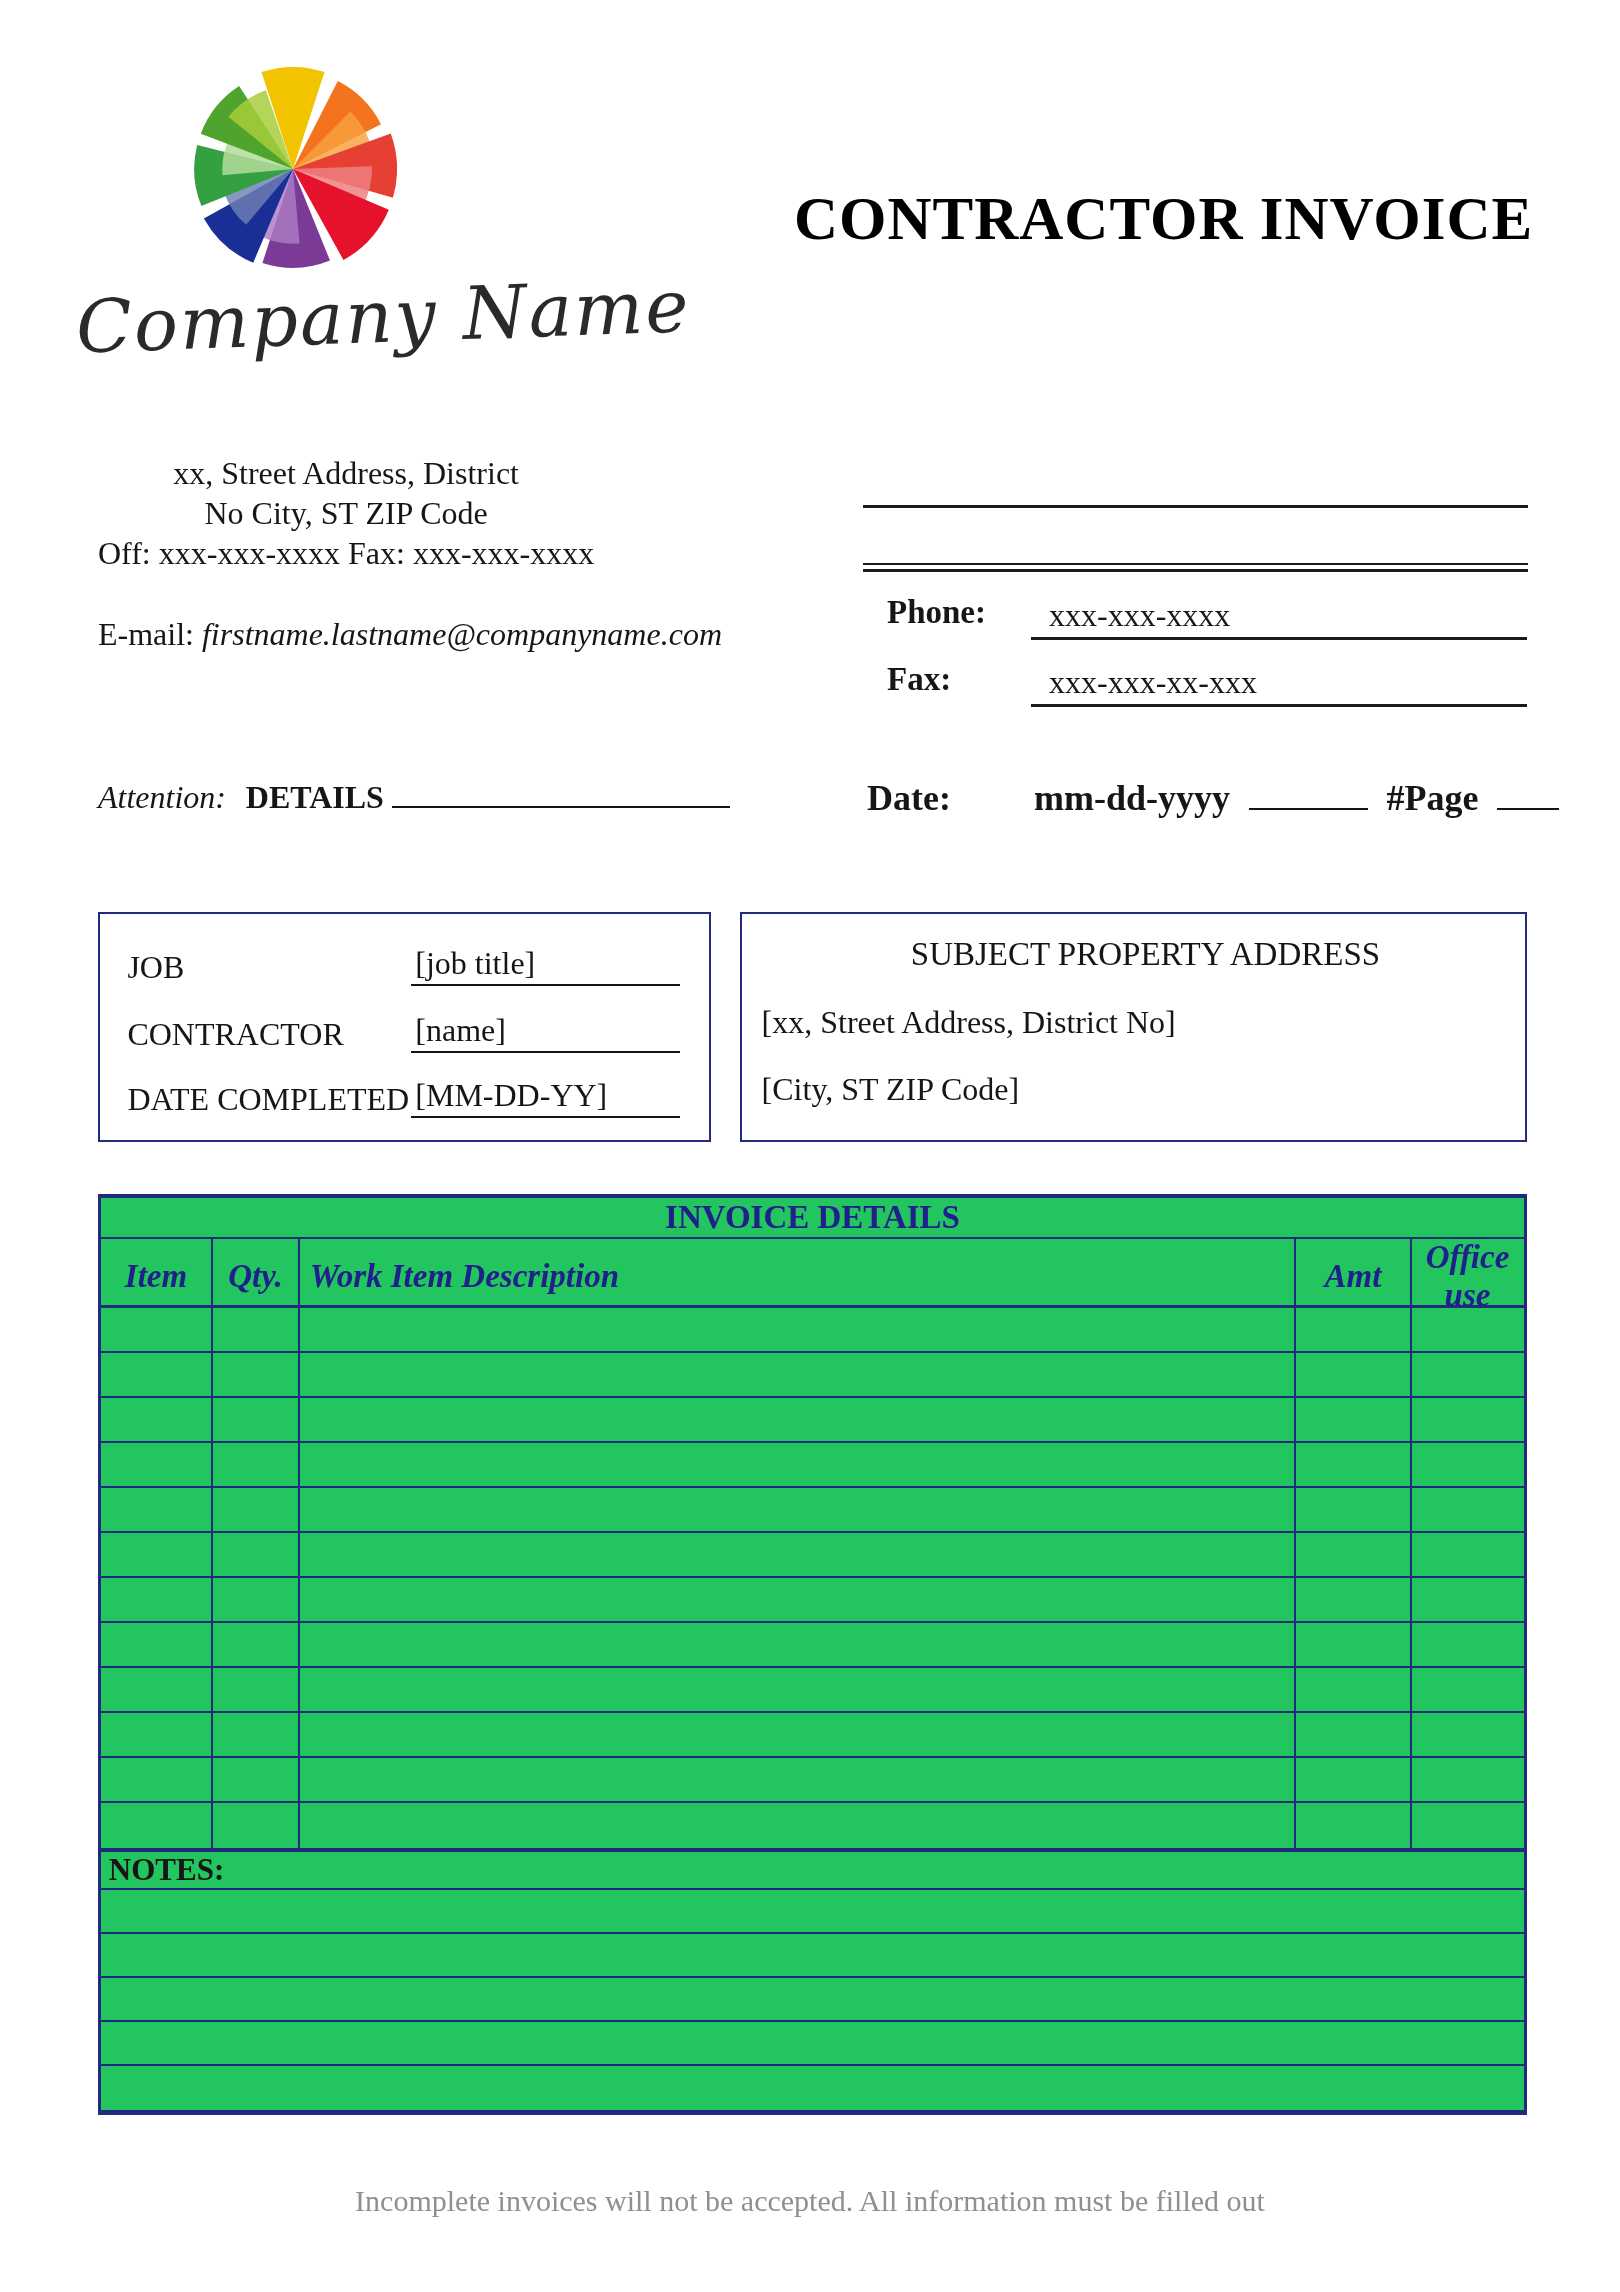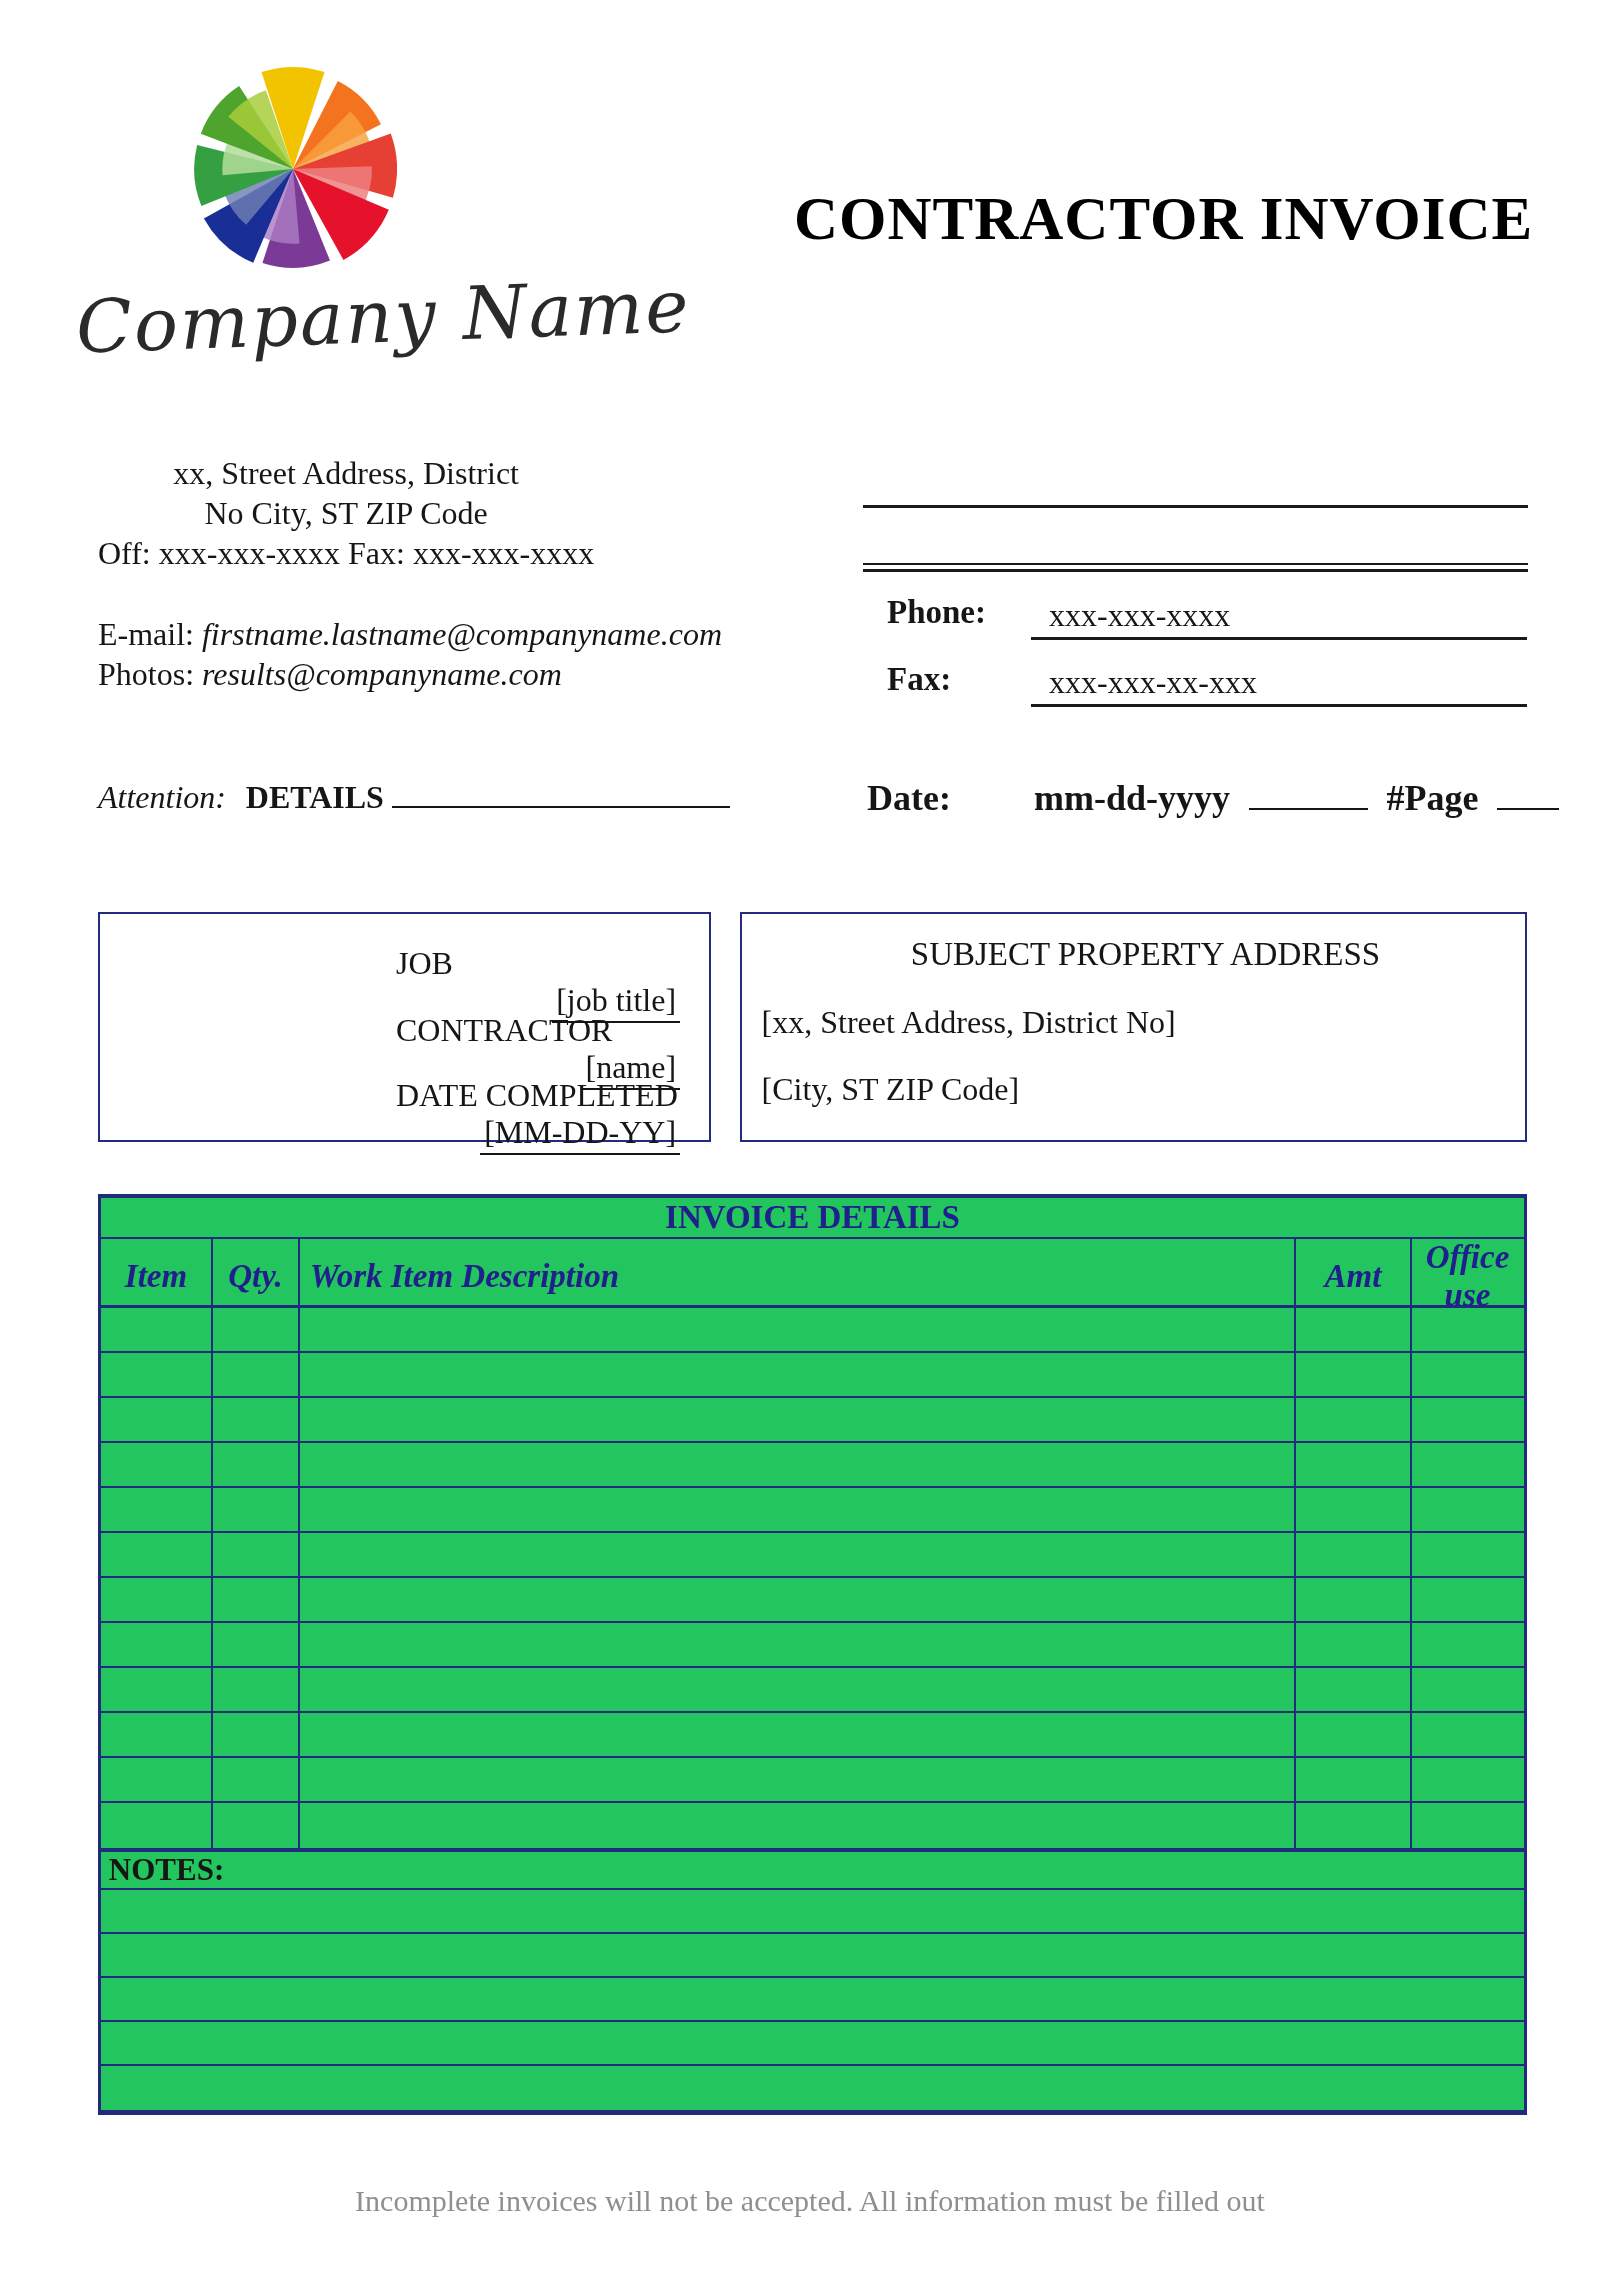--- a/index.html
+++ b/index.html
@@ -39,21 +39,21 @@
   .attention-row .val{font-weight:bold;margin-left:11.8px;}
   .fill-line{display:inline-block;border-bottom:2.9px solid #161616;height:29px;vertical-align:baseline;}
   .date-row{position:absolute;left:867px;top:777px;font-size:36px;font-weight:bold;white-space:nowrap;}
   .date-row .gap1{display:inline-block;width:74px;}
   .date-row .gap2{display:inline-block;width:9.8px;}
 
   
   .box{position:absolute;top:912px;height:230px;border:2.9px solid #232b80;box-sizing:border-box;background:#fff;}
   .job-box{left:98px;width:613px;}
   .prop-box{left:740px;width:787px;}
-  .job-row{position:absolute;left:27.4px;right:29px;display:flex;align-items:flex-end;font-size:32px;flex-direction:column;}
+  .job-row{position:absolute;left:27.4px;right:29px;display:flex;align-items:flex-end;font-size:32px;}
   .job-row .jlab{width:284px;flex:none;}
   .job-row .jval{flex:1;border-bottom:2.9px solid #161616;padding:0 3.9px 2px 3.9px;}
   .jr1{top:31px;} .jr2{top:98px;} .jr3{top:163px;}
   .prop-title{position:absolute;left:0;right:0;top:21.6px;text-align:center;font-size:33px;margin-left:24px;}
   .prop-line1{position:absolute;left:19.6px;top:90px;font-size:32px;}
   .prop-line2{position:absolute;left:19.6px;top:157px;font-size:32px;}
 
   
   .inv-table{position:absolute;left:98px;top:1194px;width:1429px;box-sizing:border-box;
         border:3.9px solid #222a7e;border-top-width:4.9px;border-bottom-width:5.9px;background:#22c55e;}
@@ -110,24 +110,20 @@
   <div class="addr-block">
     <div>xx, Street Address, District</div>
     <div>No City, ST ZIP Code</div>
     <div>Off: xxx-xxx-xxxx Fax: xxx-xxx-xxxx</div>
   </div>
   <div class="email-block">
     <div>
       <span>E-mail:</span>
       <span class="italic">firstname.lastname@companyname.com</span>
     </div>
-    <div>
-      <span>Photos:</span>
-      <span class="italic">results@companyname.com</span>
-    </div>
   </div>
 
   <div class="rule rule1"></div>
   <div class="rule rule2a"></div>
   <div class="rule rule2b"></div>
   <div class="contact-label phone-label">Phone:</div>
   <div class="contact-value phone-value">xxx-xxx-xxxx</div>
   <div class="rule phone-line"></div>
   <div class="contact-label fax-label">Fax:</div>
   <div class="contact-value fax-value">xxx-xxx-xx-xxx</div>

